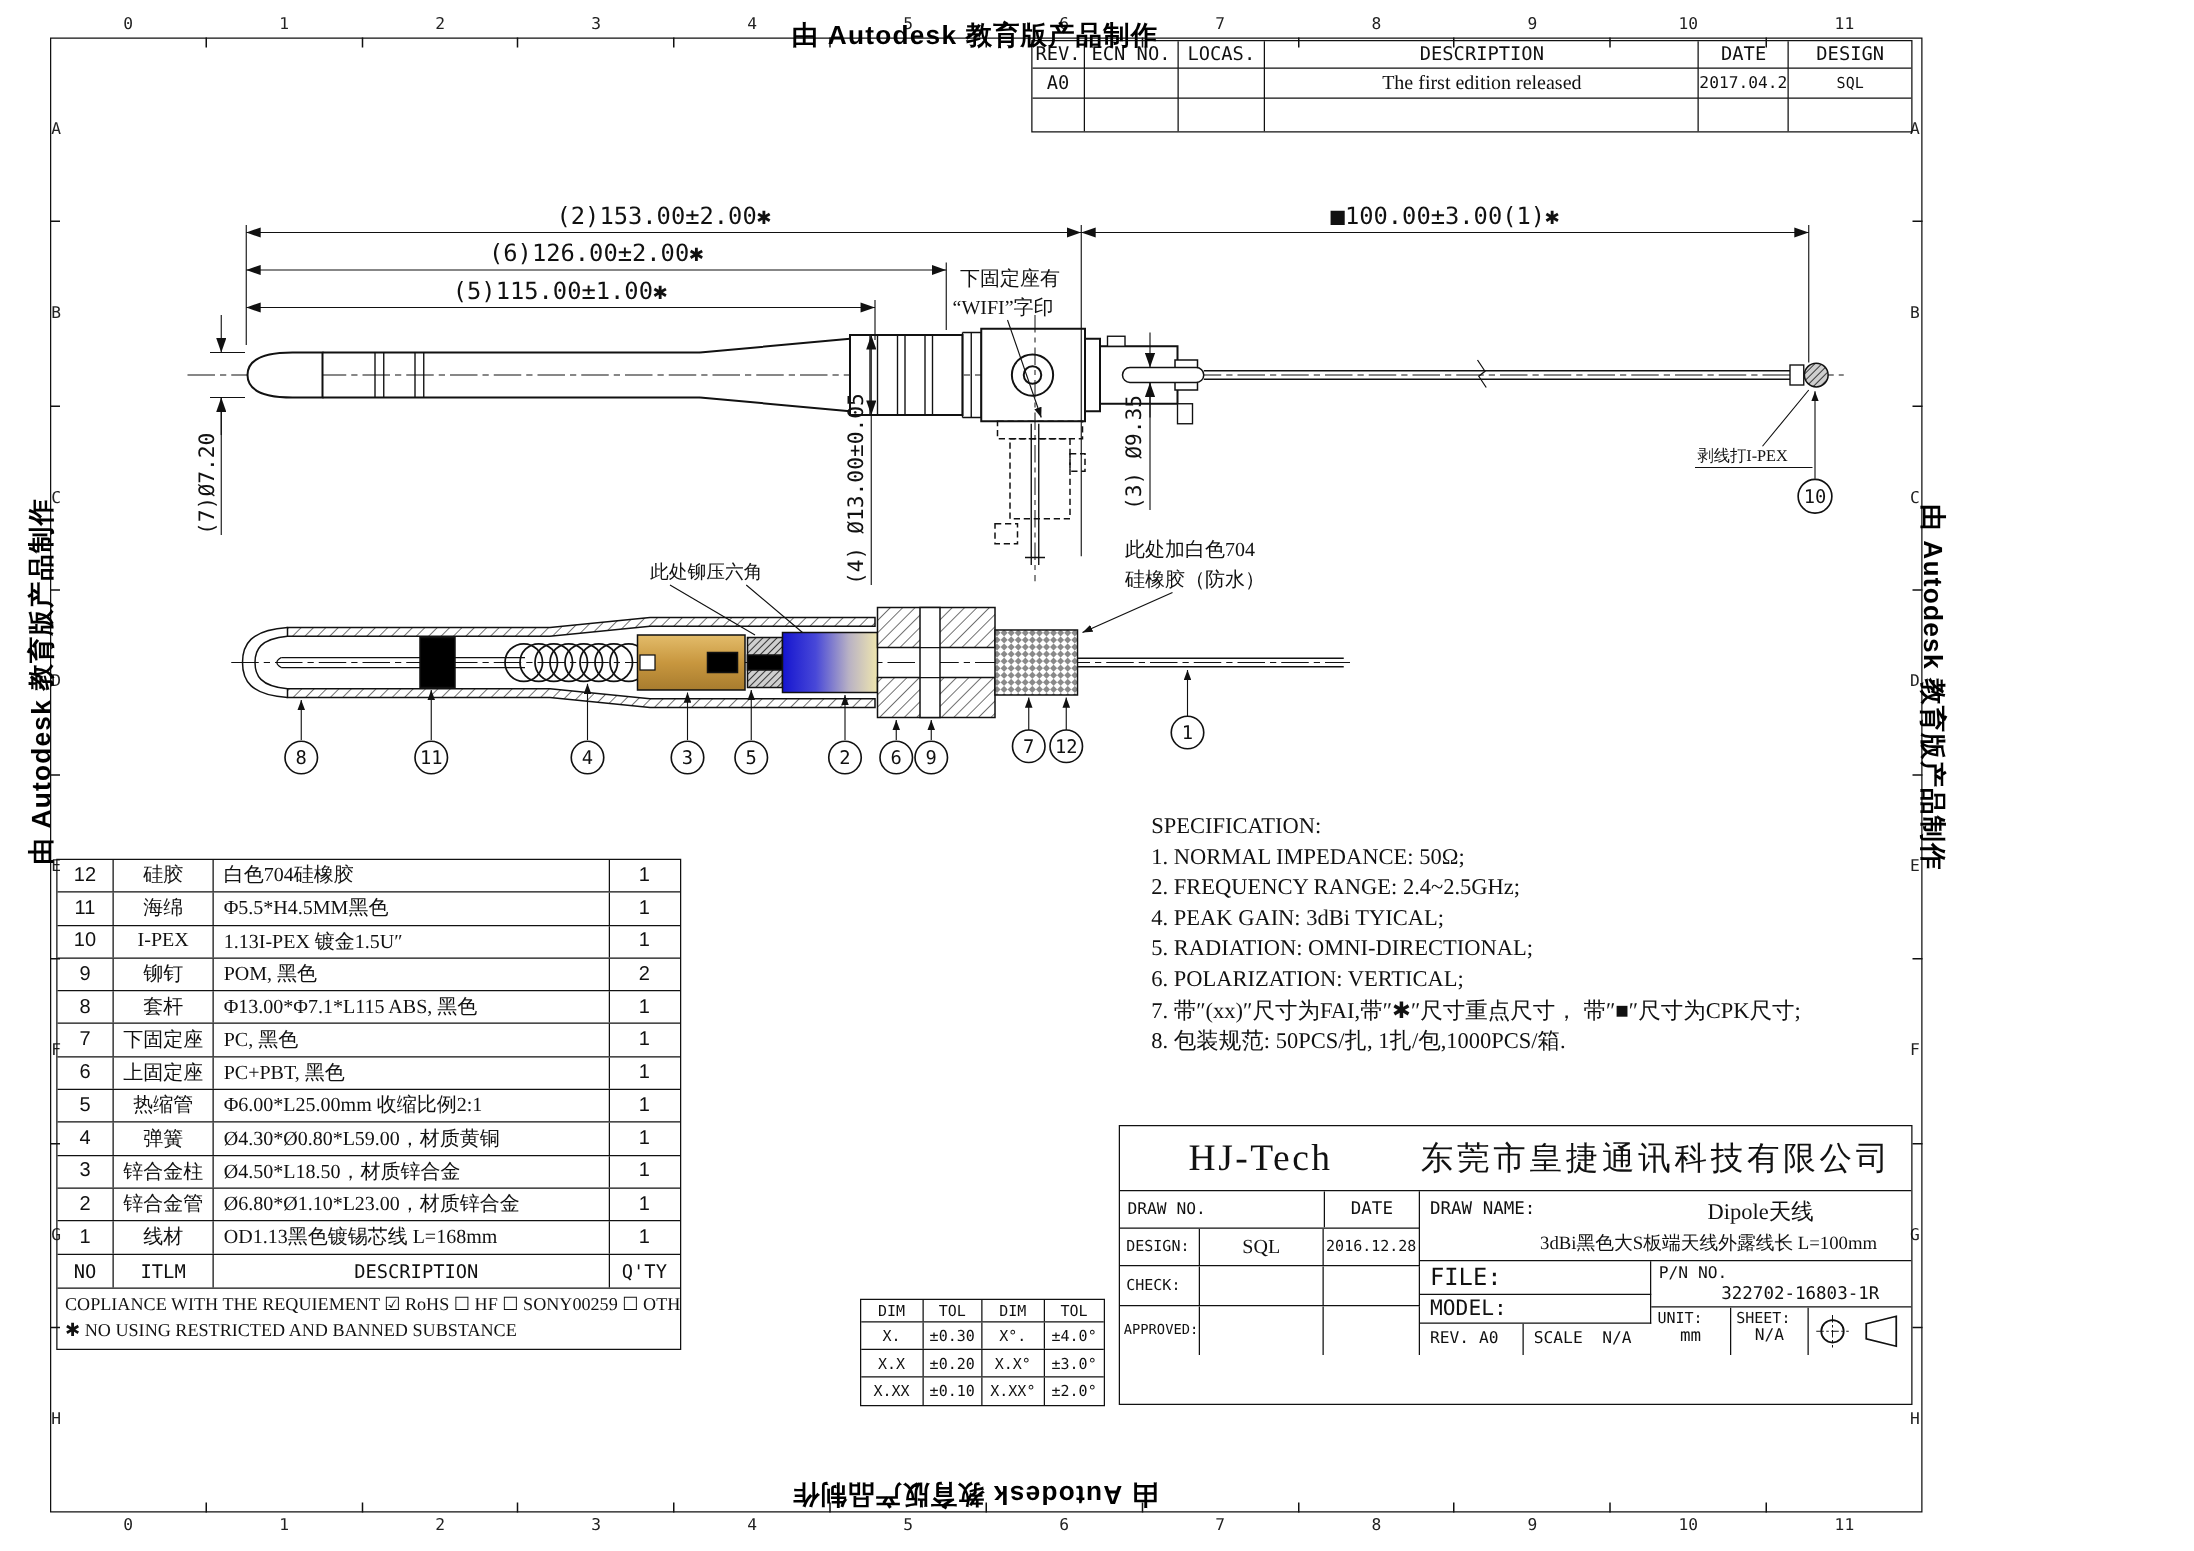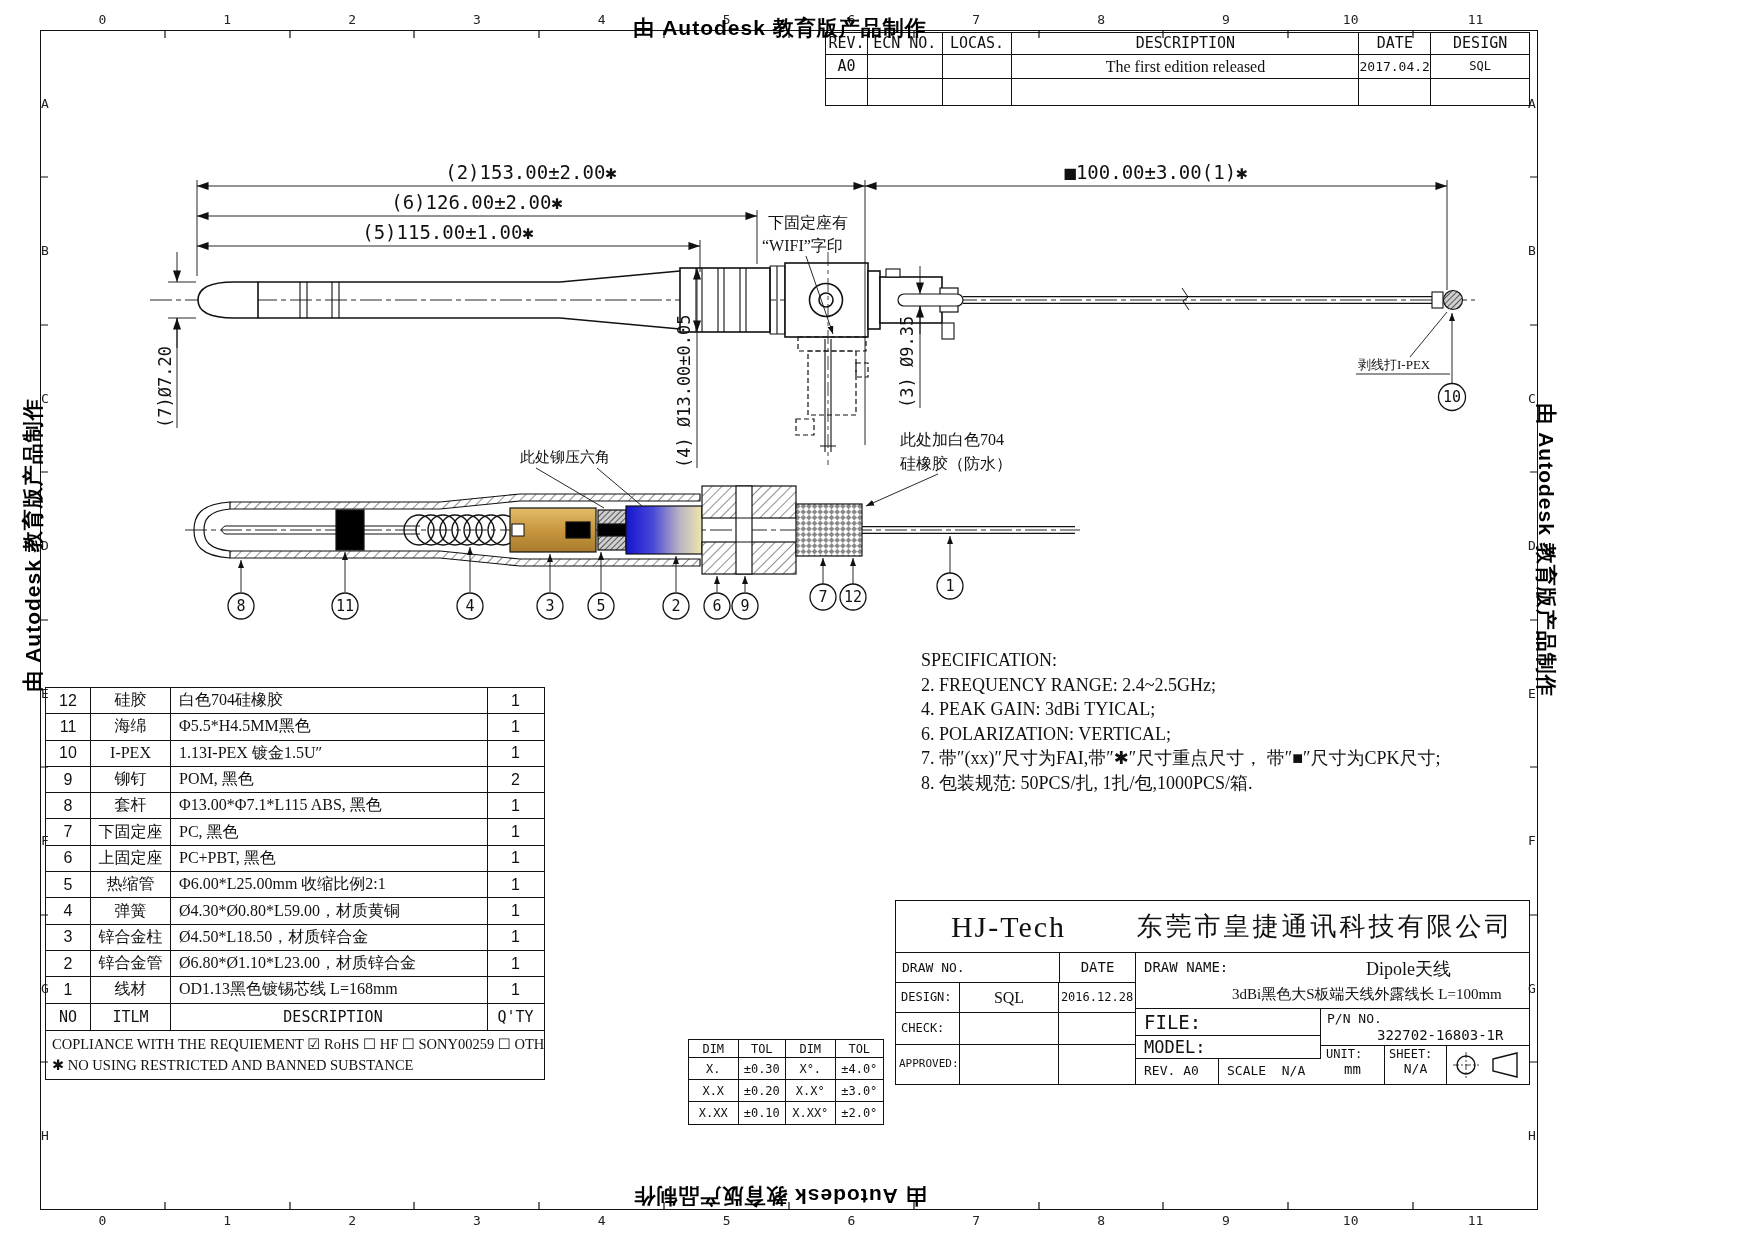--- a/index.html
+++ b/index.html
@@ -42,21 +42,21 @@
   
   #tol{left:688px;top:1003px;width:196px;border:1.2px solid #111;box-sizing:border-box;font-size:12px;z-index:4;
        font-family:"DejaVu Sans Mono",monospace;margin-top:36px;}
   .trow{display:flex;height:22px;border-bottom:1px solid #111;box-sizing:border-box;}
   .trow:last-child{border-bottom:none;}
   .trow>div{border-right:1px solid #111;box-sizing:border-box;text-align:center;line-height:22px;overflow:hidden;}
   .trow>div:last-child{border-right:none;}
   .t1{width:50px;} .t2{width:48px;} .t3{width:50px;} .t4{width:48px;}
   .trow.hd{height:18px;} .trow.hd>div{line-height:18px;}
   
-  #tb{left:895px;top:900px;width:635px;height:185px;border:1.6px solid #111;box-sizing:border-box;z-index:4;background:#fff0;}
+  #tb{left:895px;top:900px;width:635px;height:224px;border:1.6px solid #111;box-sizing:border-box;z-index:4;background:#fff0;}
   .tbx{position:absolute;box-sizing:border-box;overflow:hidden;white-space:nowrap;}
   .lbl{font-family:"DejaVu Sans Mono",monospace;}
 </style>
 </head>
 <body>
 
 <div id="canvas">
 
   <div class="abs" id="frame"></div>
 
@@ -363,22 +363,24 @@
       <g>
           <line x1="950" y1="573" x2="950" y2="536" stroke="#111" stroke-width="0.9" marker-end="url(#ars)"></line>
           <circle cx="950" cy="586" r="13" fill="#fff" stroke="#111" stroke-width="1.3"></circle>
           <text x="950" y="591" text-anchor="middle">1</text>
         </g>
     </g>
   </svg>
 
   <div class="abs ser" style="left:921px;top:648px;width:600px;font-size:18px;line-height:24.6px;white-space:nowrap;">
     <div>SPECIFICATION:</div>
+    <div>1. NORMAL IMPEDANCE: 50Ω;</div>
     <div>2. FREQUENCY RANGE: 2.4~2.5GHz;</div>
     <div>4. PEAK GAIN: 3dBi TYICAL;</div>
+    <div>5. RADIATION: OMNI-DIRECTIONAL;</div>
     <div>6. POLARIZATION: VERTICAL;</div>
     <div>7. 带″(xx)″尺寸为FAI,带″✱″尺寸重点尺寸，  带″■″尺寸为CPK尺寸;</div>
     <div>8. 包装规范: 50PCS/扎, 1扎/包,1000PCS/箱.</div>
   </div>
 
   <div class="abs" id="bom">
     <div class="brow">
         <div class="b-no">12</div>
         <div class="b-it">硅胶</div>
         <div class="b-de">白色704硅橡胶</div>

